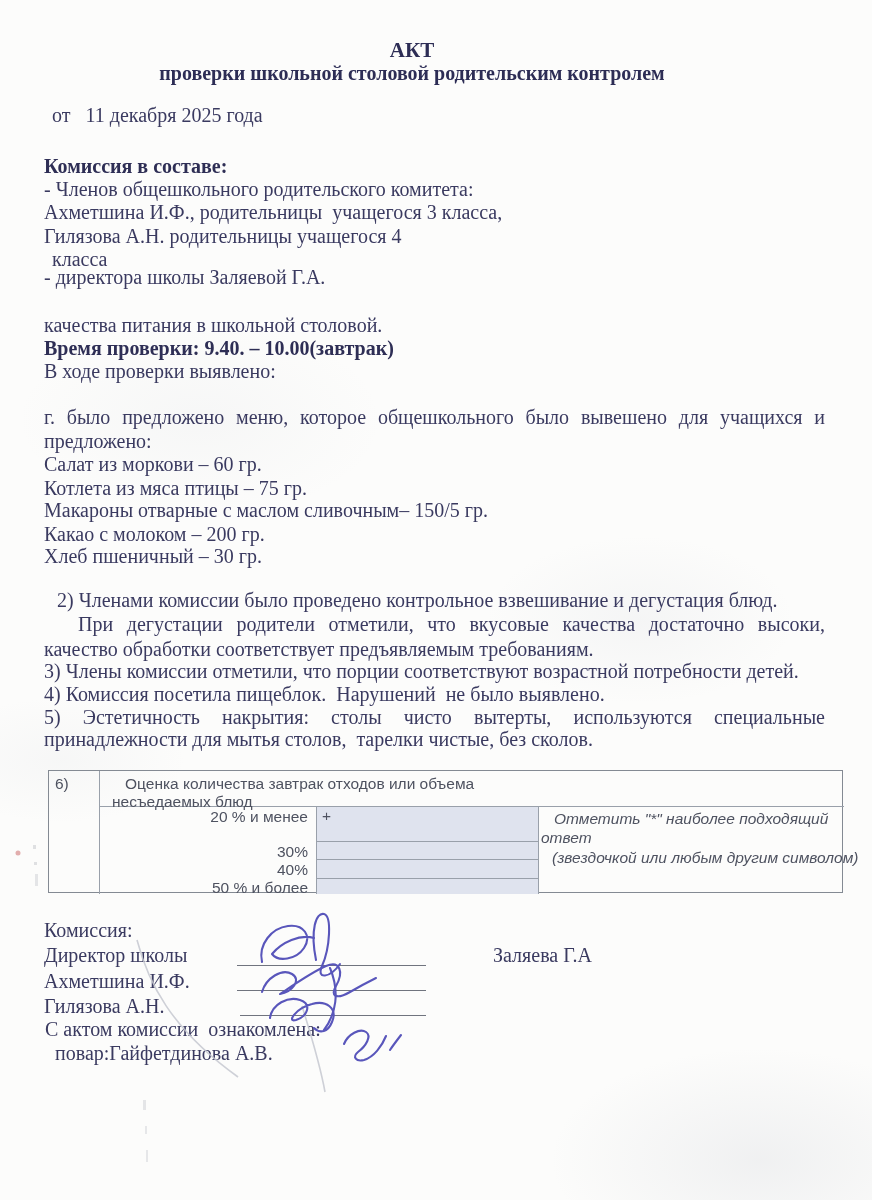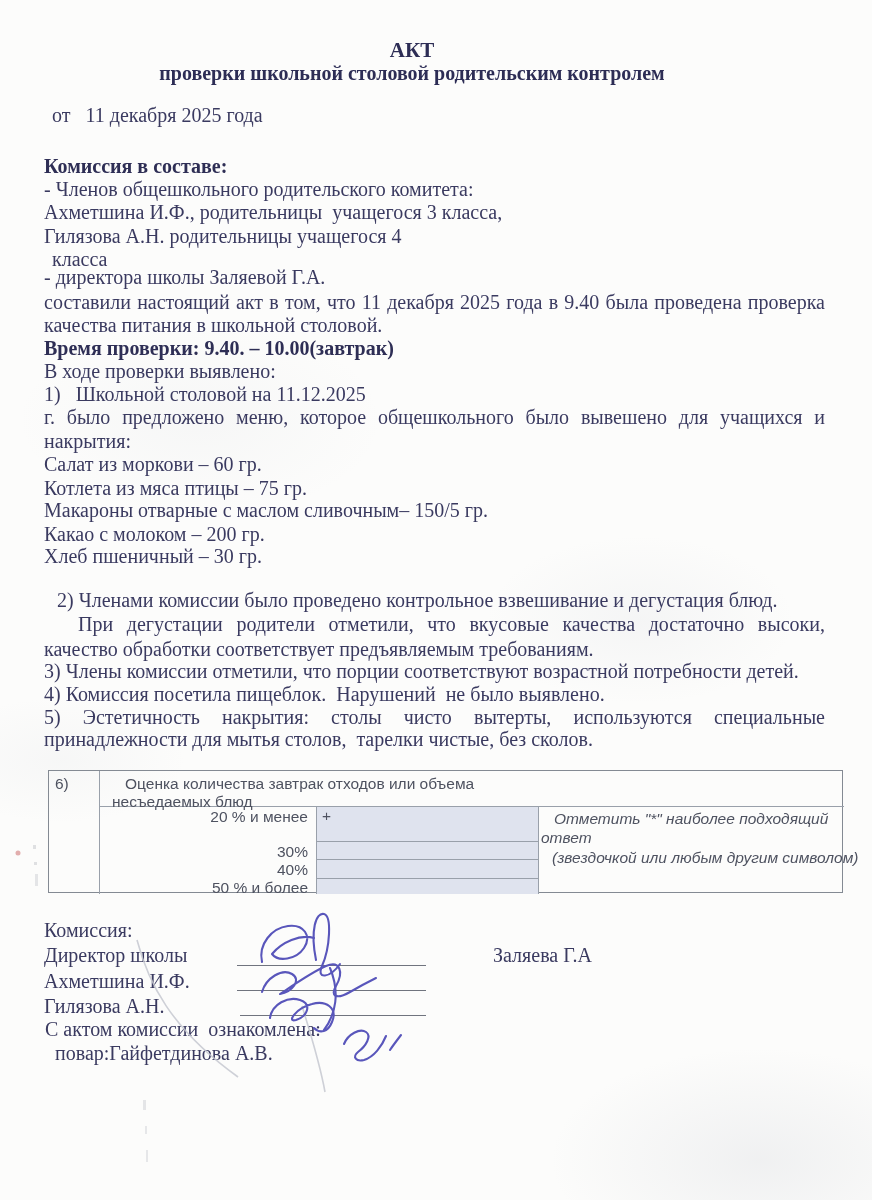--- a/index.html
+++ b/index.html
@@ -58,27 +58,25 @@
   </div>
 
   <div class="line" style="left:52px;top:104px">от   11 декабря 2025 года</div>
 
   <div class="line bold" style="left:44px;top:155px">Комиссия в составе:</div>
   <div class="line" style="left:44px;top:178px">- Членов общешкольного родительского комитета:</div>
   <div class="line" style="left:44px;top:201px">Ахметшина И.Ф., родительницы  учащегося 3 класса,</div>
   <div class="line" style="left:44px;top:225px">Гилязова А.Н. родительницы учащегося 4</div>
   <div class="line" style="left:52px;top:248px">класса</div>
   <div class="line" style="left:44px;top:266px">- директора школы Заляевой Г.А.</div>
-  <div class="line just" style="left:44px;top:291px;width:781px">составили настоящий акт в том, что 11 декабря 2025 года в 9.40 была проведена проверка</div>
   <div class="line" style="left:44px;top:314px">качества питания в школьной столовой.</div>
   <div class="line bold" style="left:44px;top:337px">Время проверки: 9.40. – 10.00(завтрак)</div>
   <div class="line" style="left:44px;top:360px">В ходе проверки выявлено:</div>
-  <div class="line" style="left:44px;top:383px">1)   Школьной столовой на 11.12.2025</div>
   <div class="line just" style="left:44px;top:406px;width:781px">г. было предложено меню, которое общешкольного было вывешено для учащихся и</div>
-  <div class="line" style="left:44px;top:430px">накрытия:</div>
+  <div class="line" style="left:44px;top:430px">предложено:</div>
   <div class="line" style="left:44px;top:453px">Салат из моркови – 60 гр.</div>
   <div class="line" style="left:44px;top:477px">Котлета из мяса птицы – 75 гр.</div>
   <div class="line" style="left:44px;top:499px">Макароны отварные с маслом сливочным– 150/5 гр.</div>
   <div class="line" style="left:44px;top:523px">Какао с молоком – 200 гр.</div>
   <div class="line" style="left:44px;top:545px">Хлеб пшеничный – 30 гр.</div>
   <div class="line" style="left:57px;top:589px">2) Членами комиссии было проведено контрольное взвешивание и дегустация блюд.</div>
   <div class="line just" style="left:78px;top:613px;width:747px">При дегустации родители отметили, что вкусовые качества достаточно высоки,</div>
   <div class="line" style="left:44px;top:638px">качество обработки соответствует предъявляемым требованиям.</div>
   <div class="line" style="left:44px;top:660px">3) Члены комиссии отметили, что порции соответствуют возрастной потребности детей.</div>
   <div class="line" style="left:44px;top:683px">4) Комиссия посетила пищеблок.  Нарушений  не было выявлено.</div>

